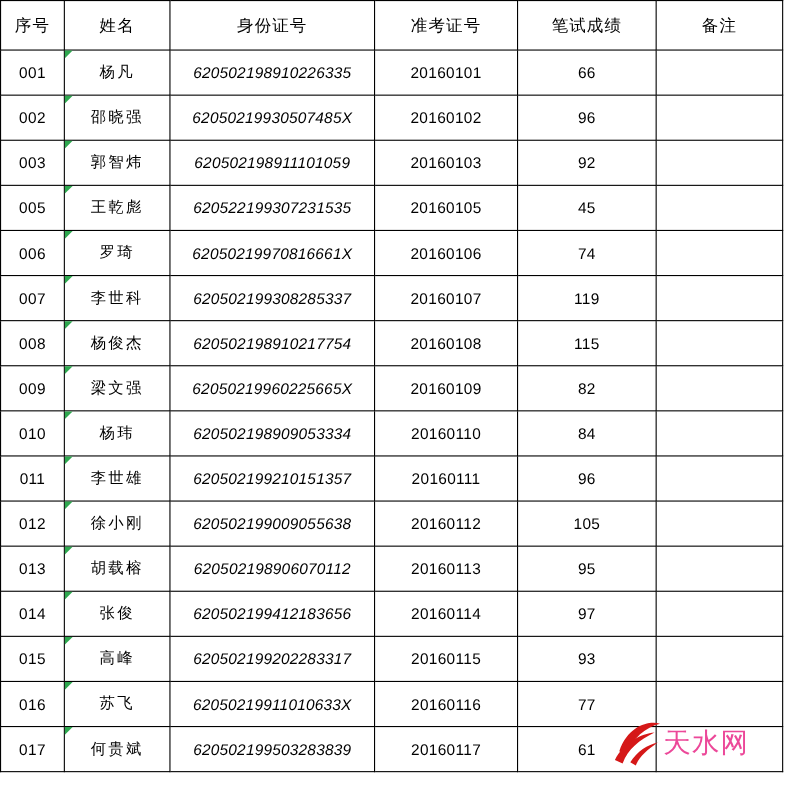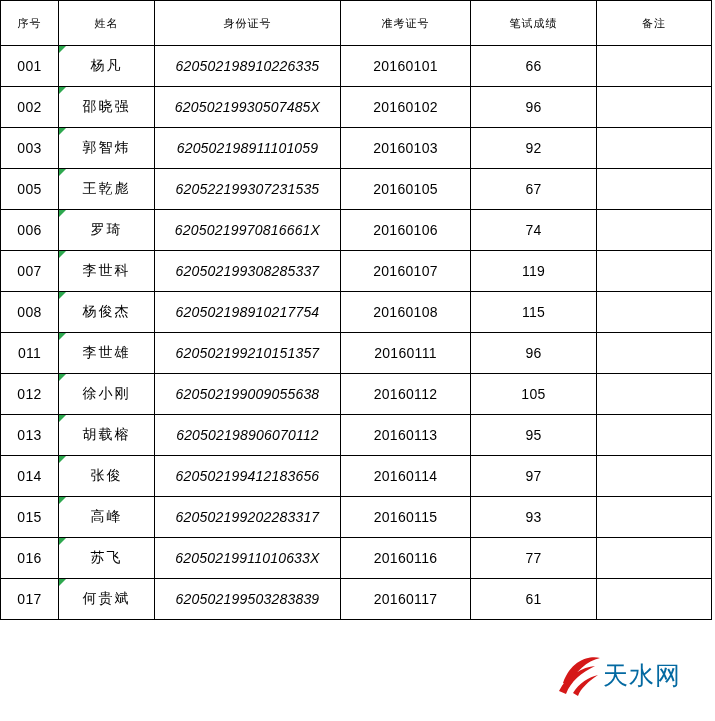--- a/index.html
+++ b/index.html
@@ -32,21 +32,21 @@
   table.score-table td {
     border: 1px solid #000000;
     text-align: center;
     vertical-align: middle;
     font-weight: normal;
     padding: 0;
     position: relative;
   }
   table.score-table thead th {
     height: 44px;
-    font-size: 11px;
+    font-size: 15px;
     letter-spacing: 1px;
   }
   table.score-table tbody td {
     height: 40px;
     font-size: 14px;
   }
   td.cell-seq, td.cell-ticket, td.cell-score {
     font-family: "Liberation Sans", sans-serif;
     letter-spacing: 0.3px;
   }
@@ -77,21 +77,21 @@
     width: 150px;
     height: 48px;
     pointer-events: none;
     user-select: none;
   }
   .watermark .wm-text {
     position: absolute;
     left: 46px;
     top: 8px;
     font-size: 25px;
-    color: #0369a1;
+    color: #ec4899;
     font-family: "DejaVu Sans", sans-serif;
     letter-spacing: 1px;
     white-space: nowrap;
   }
   .watermark .wm-mark {
     position: absolute;
     left: 0;
     top: 2px;
   }
 </style>
@@ -140,21 +140,21 @@
         <td class="cell-id">620502198911101059</td>
         <td class="cell-ticket">20160103</td>
         <td class="cell-score">92</td>
         <td class="cell-remark"></td>
       </tr>
       <tr>
         <td class="cell-seq">005</td>
         <td class="cell-name">王乾彪<span class="cmt-flag"></span></td>
         <td class="cell-id">620522199307231535</td>
         <td class="cell-ticket">20160105</td>
-        <td class="cell-score">67</td>
+        <td class="cell-score">45</td>
         <td class="cell-remark"></td>
       </tr>
       <tr>
         <td class="cell-seq">006</td>
         <td class="cell-name">罗琦<span class="cmt-flag"></span></td>
         <td class="cell-id">62050219970816661X</td>
         <td class="cell-ticket">20160106</td>
         <td class="cell-score">74</td>
         <td class="cell-remark"></td>
       </tr>
@@ -165,20 +165,36 @@
         <td class="cell-ticket">20160107</td>
         <td class="cell-score">119</td>
         <td class="cell-remark"></td>
       </tr>
       <tr>
         <td class="cell-seq">008</td>
         <td class="cell-name">杨俊杰<span class="cmt-flag"></span></td>
         <td class="cell-id">620502198910217754</td>
         <td class="cell-ticket">20160108</td>
         <td class="cell-score">115</td>
+        <td class="cell-remark"></td>
+      </tr>
+      <tr>
+        <td class="cell-seq">009</td>
+        <td class="cell-name">梁文强<span class="cmt-flag"></span></td>
+        <td class="cell-id">62050219960225665X</td>
+        <td class="cell-ticket">20160109</td>
+        <td class="cell-score">82</td>
+        <td class="cell-remark"></td>
+      </tr>
+      <tr>
+        <td class="cell-seq">010</td>
+        <td class="cell-name">杨玮<span class="cmt-flag"></span></td>
+        <td class="cell-id">620502198909053334</td>
+        <td class="cell-ticket">20160110</td>
+        <td class="cell-score">84</td>
         <td class="cell-remark"></td>
       </tr>
       <tr>
         <td class="cell-seq">011</td>
         <td class="cell-name">李世雄<span class="cmt-flag"></span></td>
         <td class="cell-id">620502199210151357</td>
         <td class="cell-ticket">20160111</td>
         <td class="cell-score">96</td>
         <td class="cell-remark"></td>
       </tr>

